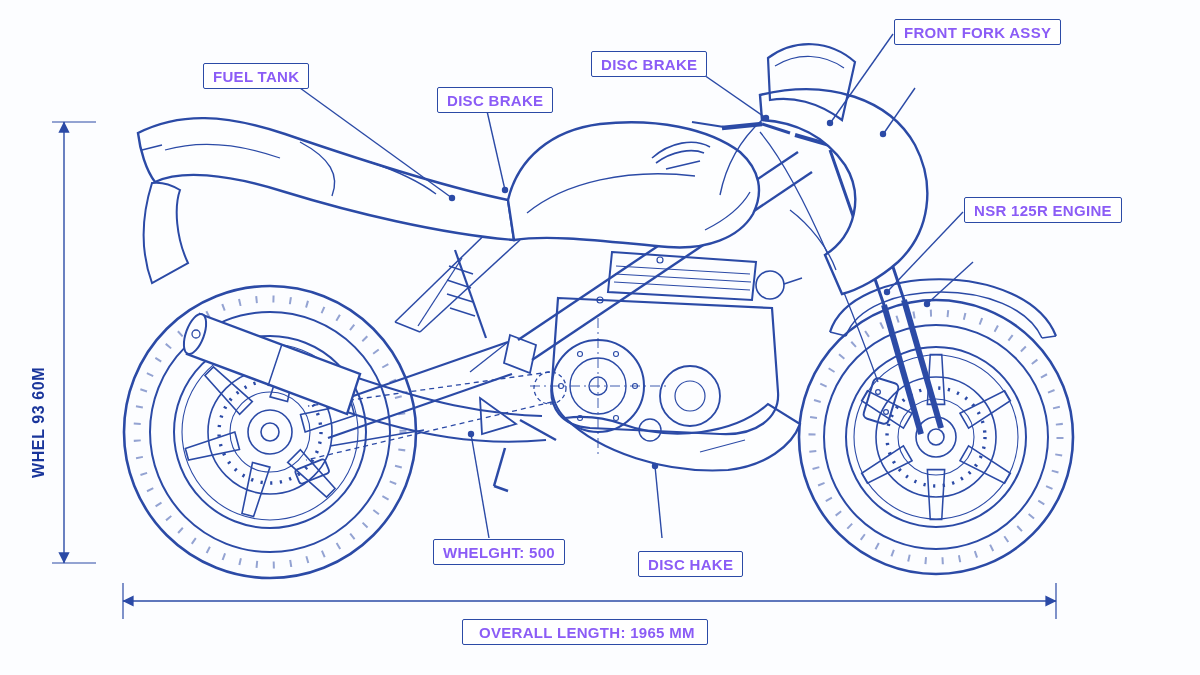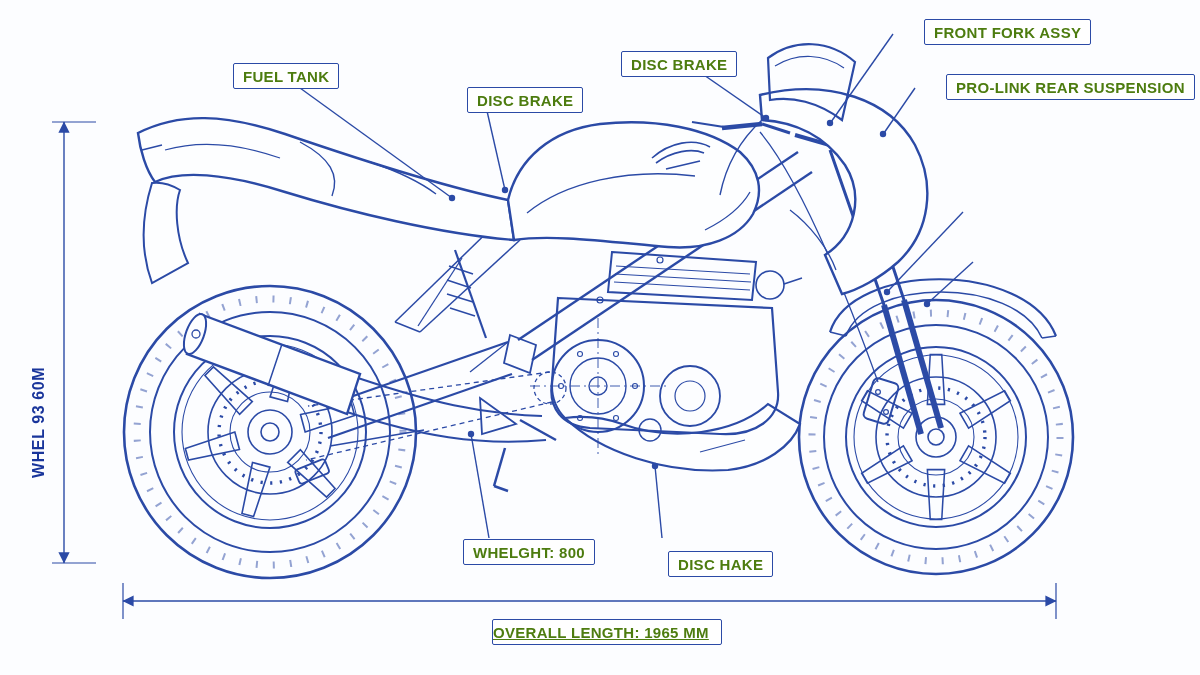--- a/index.html
+++ b/index.html
@@ -6,30 +6,29 @@
   .canvas{
     position:relative;width:1200px;height:675px;overflow:hidden;
     background:#fcfdff;
     font-family:"Liberation Sans",sans-serif;
   }
   svg{position:absolute;left:0;top:0;}
   .callout{
     position:absolute;
     border:1.7px solid #2b4aa6;
     background:#ffffff;
-    color:#4d7c0f;
+    color:#8b5cf6;
     font-weight:bold;
     font-size:15px;
     line-height:1;
     padding:5px 9px 4px 9px;
     white-space:nowrap;
     letter-spacing:.3px;
     border-radius:2px;
     box-sizing:border-box;
-    margin-left:30px;
   }
   .vlabel{
     position:absolute;
     left:30px;top:478px;
     transform-origin:0 0;
     transform:rotate(-90deg);
     color:#19359b;
     font-weight:bold;
     font-size:16px;
     letter-spacing:.6px;
@@ -245,20 +244,20 @@
         <circle cx="471" cy="434" r="3.2" stroke="none"></circle>
       <line x1="662" y1="538" x2="655" y2="466"></line> 
         <circle cx="655" cy="466" r="3.2" stroke="none"></circle>
     </g>
   </svg>
 
   <div class="callout" style="left:203px;top:63px;text-align:right;">FUEL TANK</div>
   <div class="callout" style="left:437px;top:87px;">DISC BRAKE</div>
   <div class="callout" style="left:591px;top:51px;">DISC BRAKE</div>
   <div class="callout" style="left:894px;top:19px;">FRONT FORK ASSY</div>
-  <div class="callout" style="left:916px;top:74px;">PRO-LINK REAR SUSPENSION</div>
-  <div class="callout" style="left:433px;top:539px;">WHELGHT: 800</div>
+  <div class="callout" style="left:964px;top:197px;">NSR 125R ENGINE</div>
+  <div class="callout" style="left:433px;top:539px;">WHELGHT: 500</div>
   <div class="callout" style="left:638px;top:551px;">DISC HAKE</div>
 
-  <div class="callout" style="left:462px;top:619px;padding:5px 12px 4px 0;text-decoration:underline;">OVERALL LENGTH: 1965 MM</div>
+  <div class="callout" style="left:462px;top:619px;padding:5px 12px 4px 16px;">OVERALL LENGTH: 1965 MM</div>
   <div class="vlabel">WHEL 93 60M</div>
 
 </div>
 
 </body></html>

